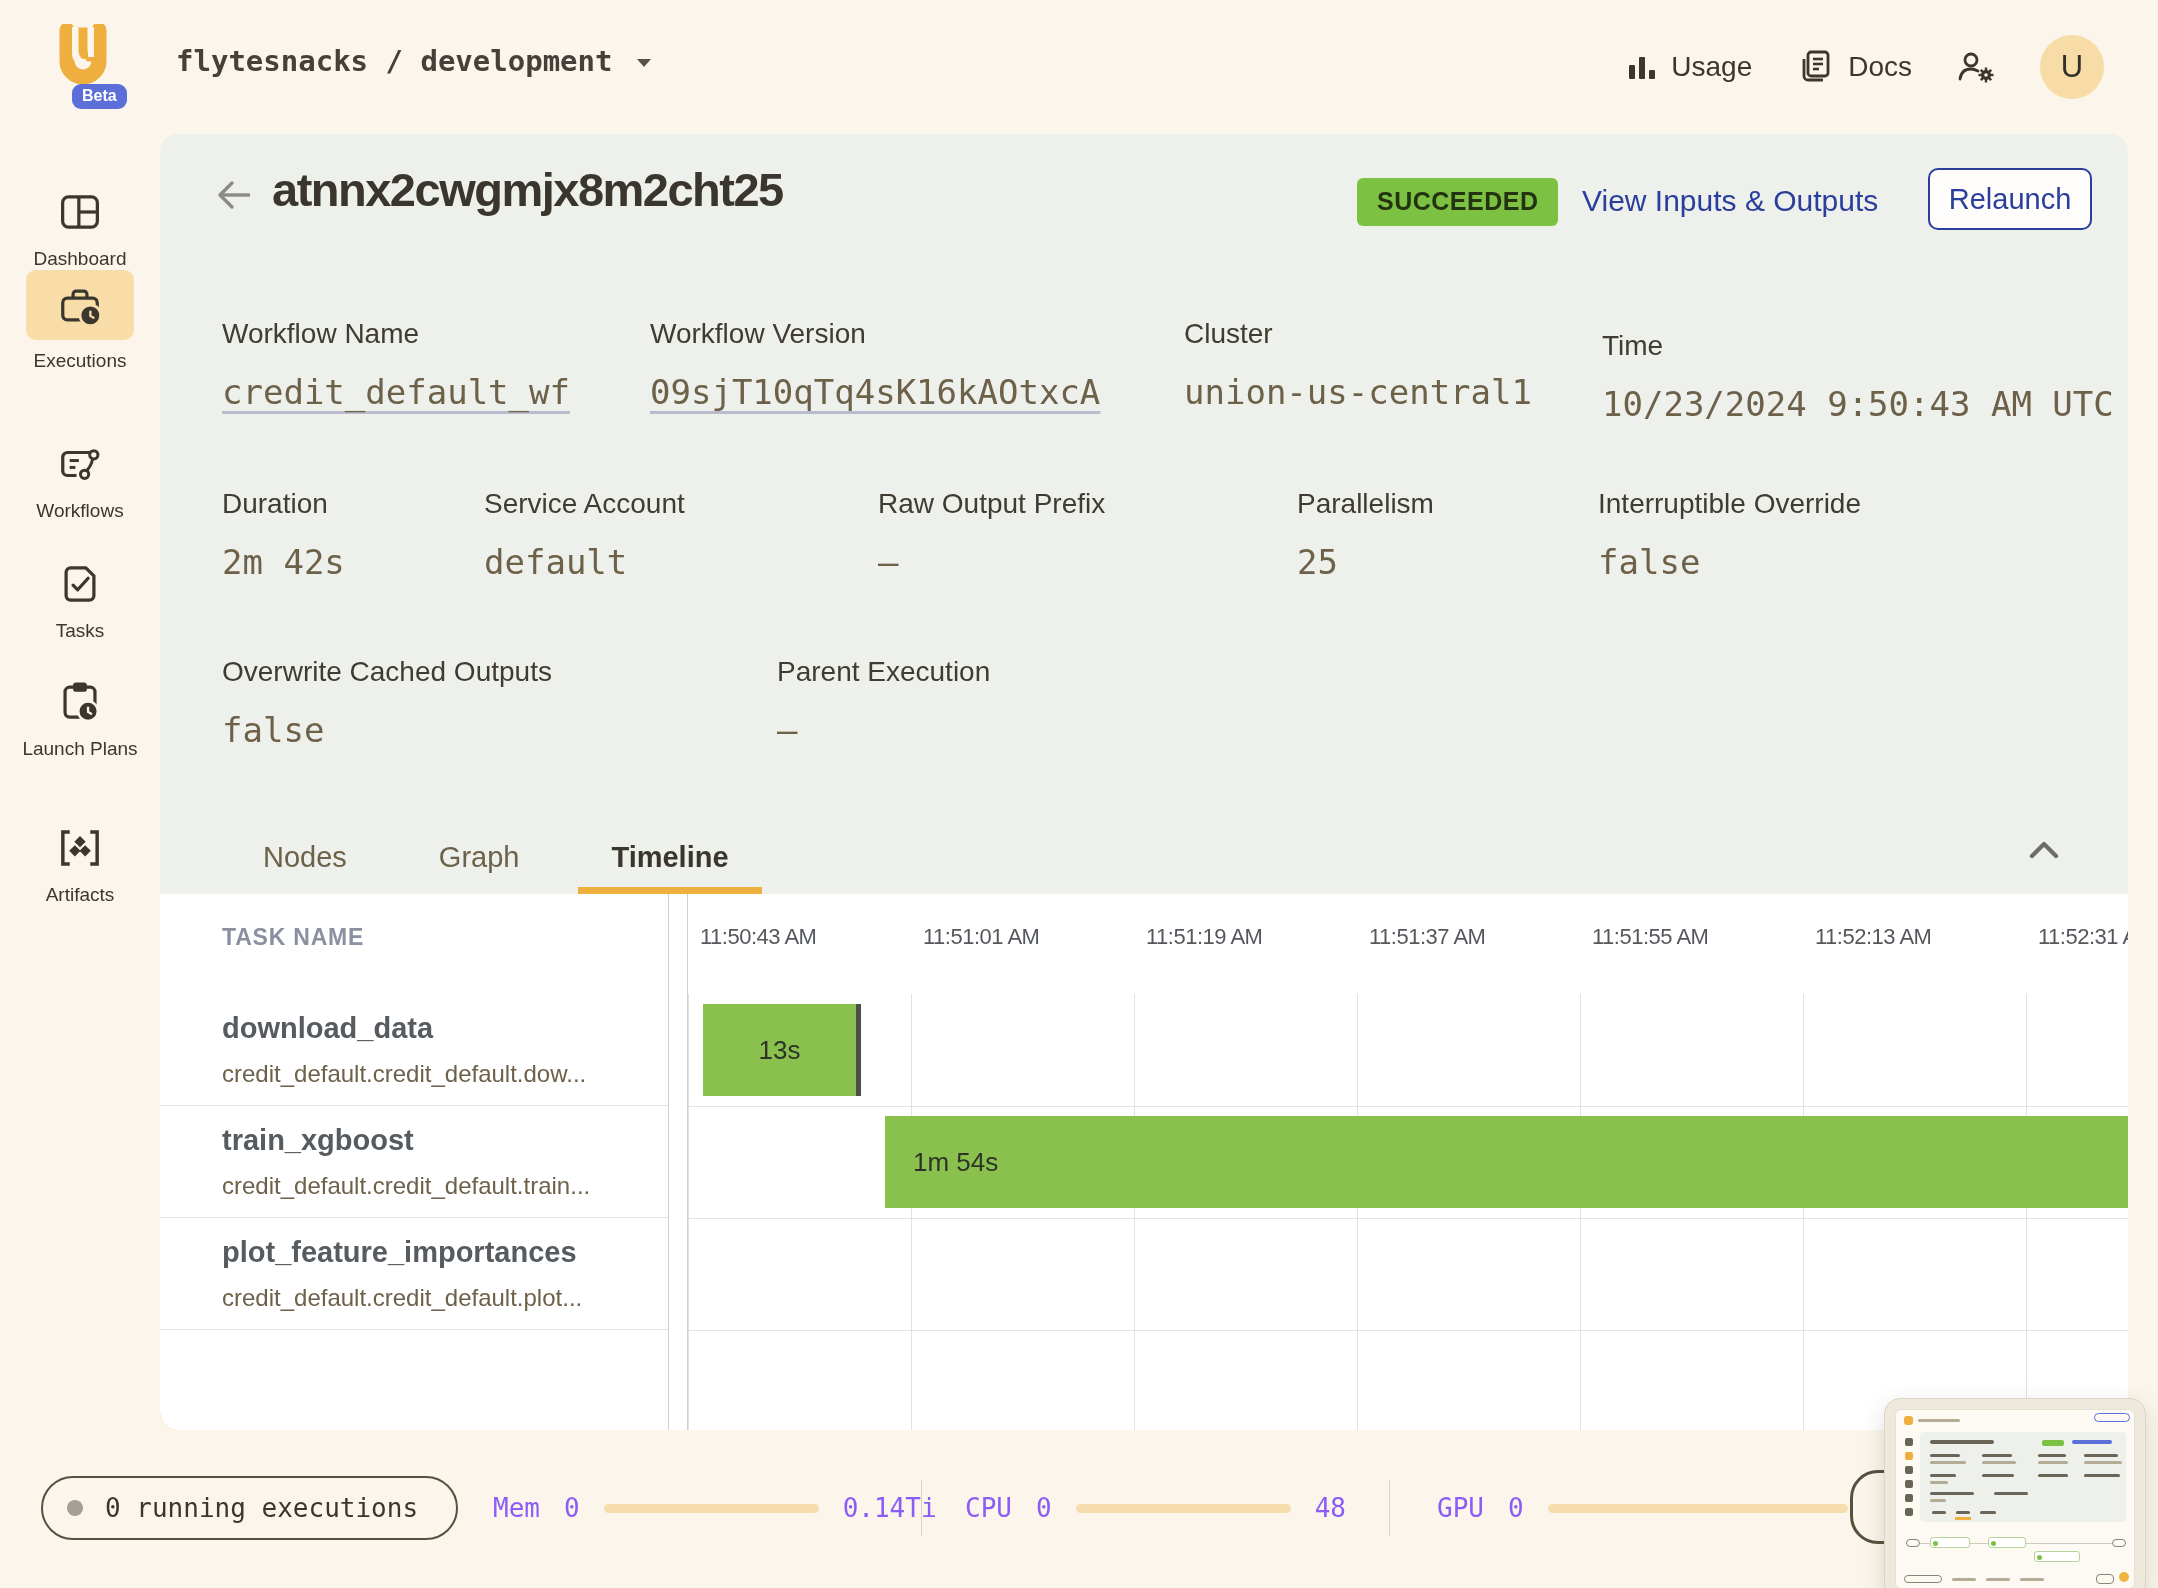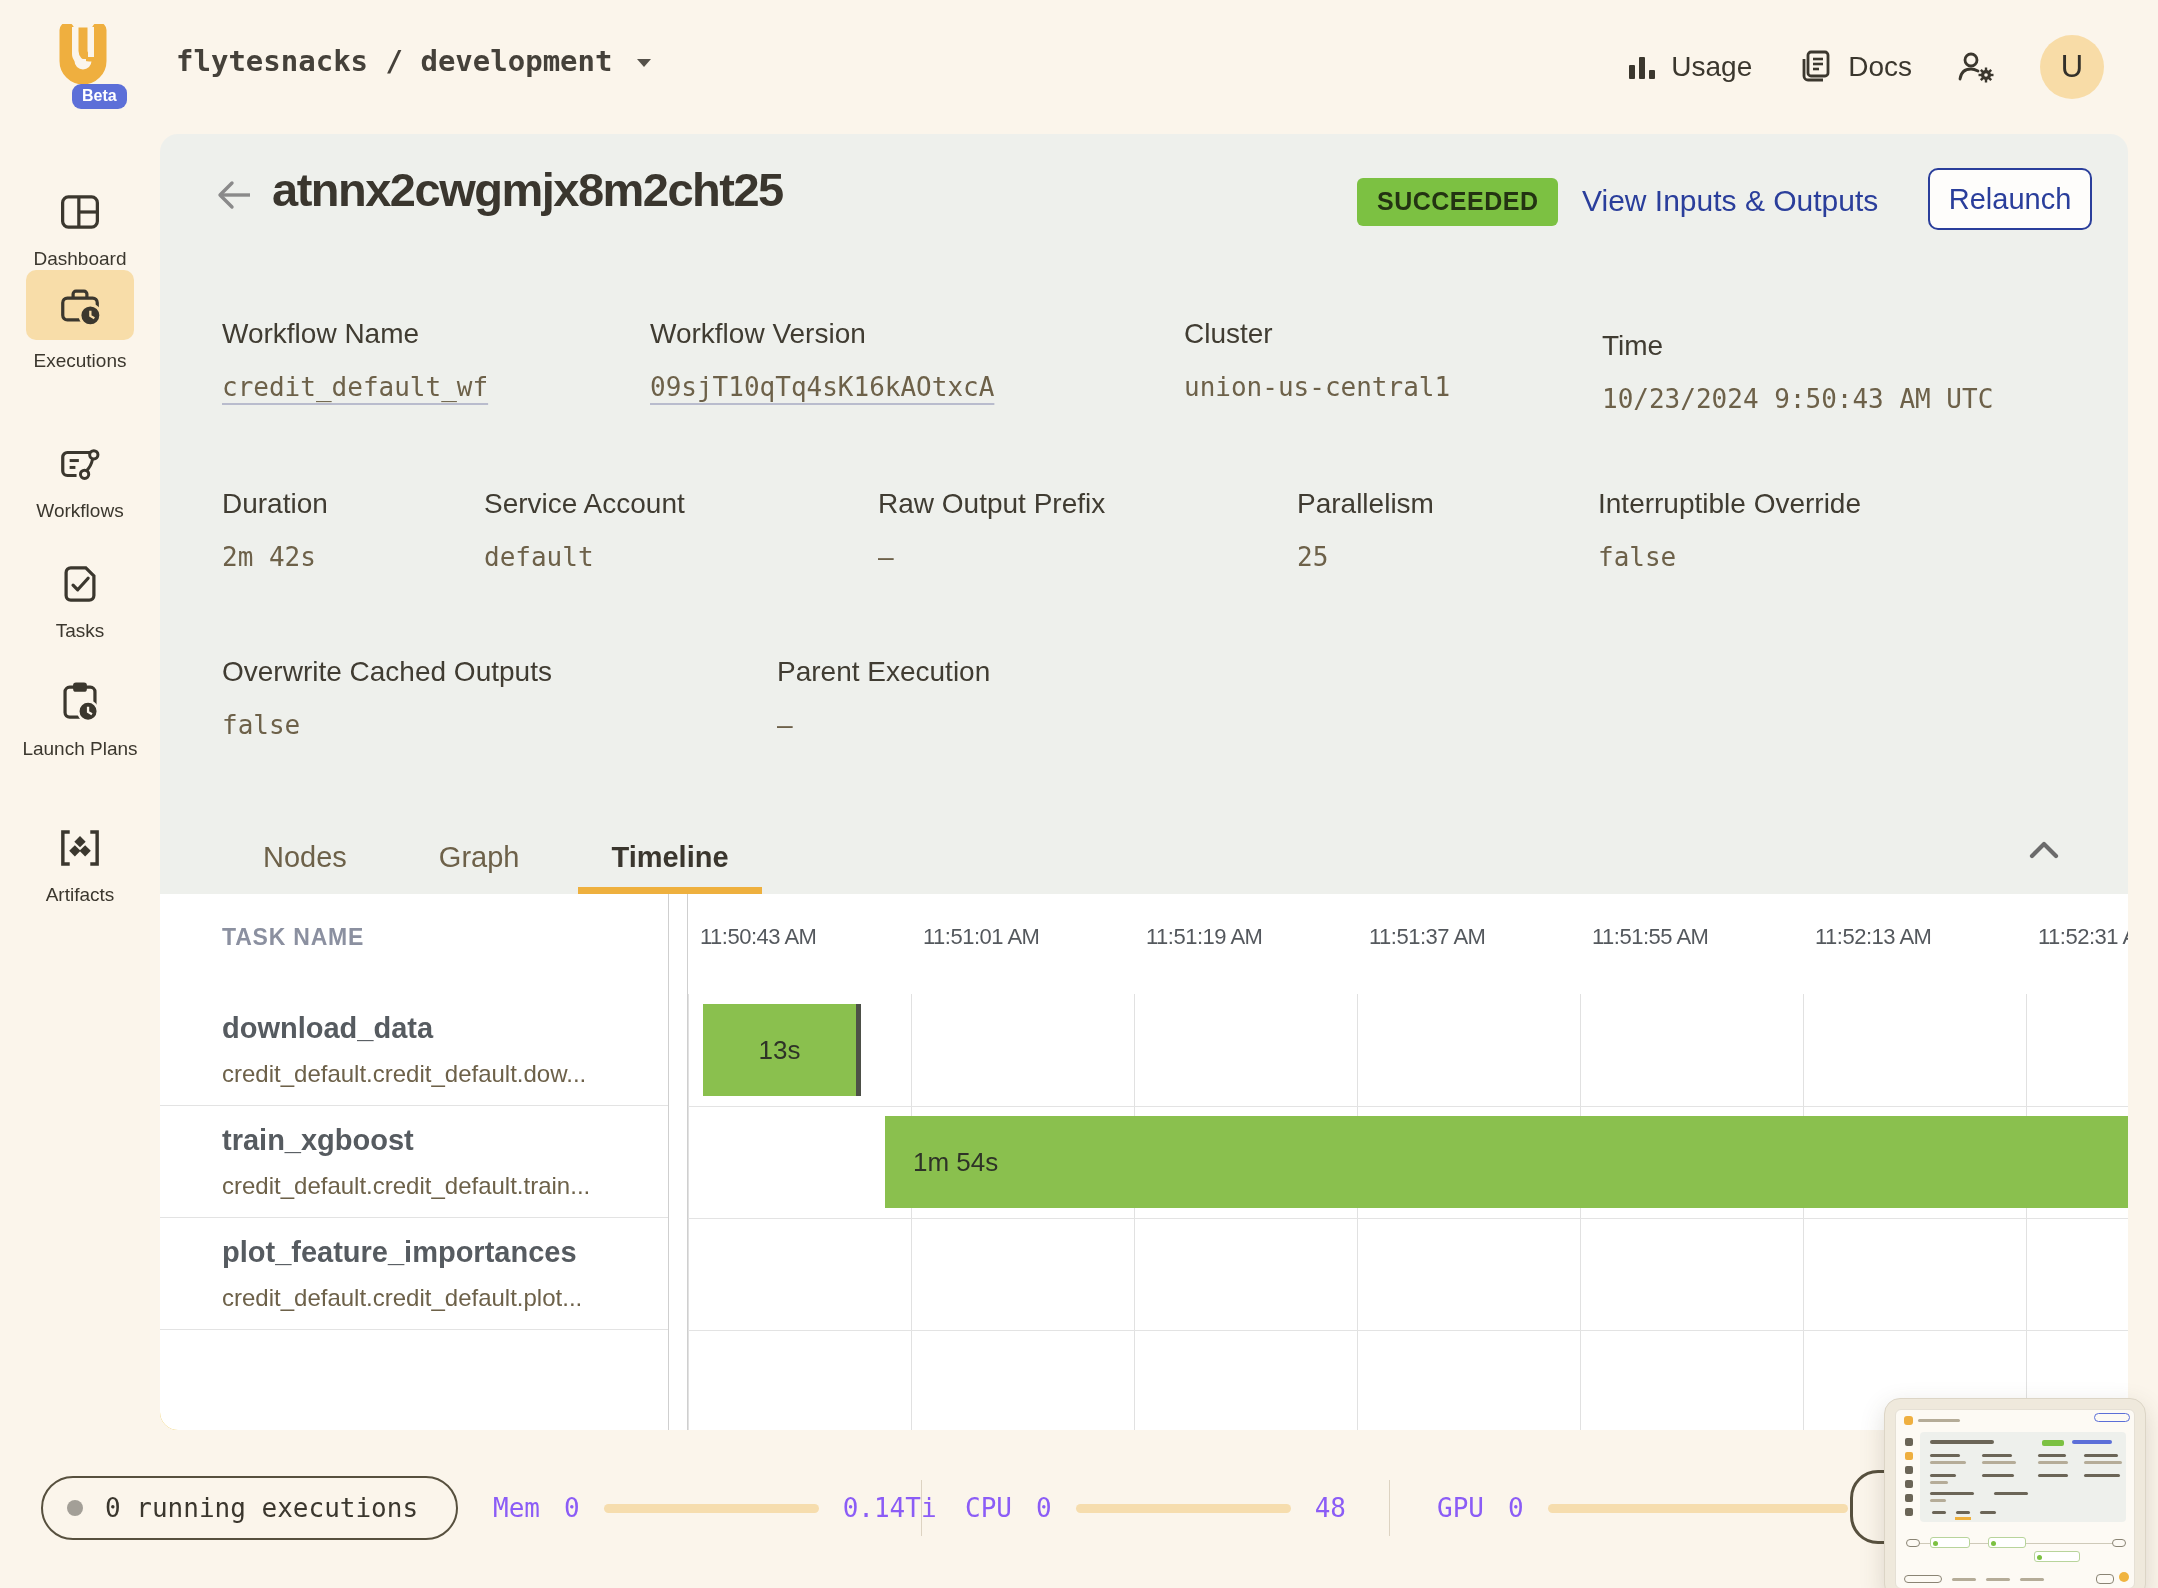--- a/index.html
+++ b/index.html
@@ -44,21 +44,21 @@
   .status-badge { position:absolute; left:1197px; top:44px; background:#7cc142; color:#233312;
     font-size:25px; font-weight:600; letter-spacing:0.5px; padding:9px 20px 10px; border-radius:6px; }
   .view-io { position:absolute; left:1422px; top:50px; font-size:30px; font-weight:500;
     color:#2a3e9b; cursor:pointer; }
   .relaunch-btn { position:absolute; left:1768px; top:34px; width:164px; height:62px;
     border:2px solid #2a3e9b; border-radius:10px; background:#fefdfb; color:#2a3e9b;
     font-size:29px; font-weight:500; display:flex; align-items:center; justify-content:center; cursor:pointer; }
 
   .m-cell { position:absolute; }
   .m-cell .lab { font-size:28px; font-weight:500; color:#403c32; margin-bottom:22px; }
-  .m-cell .val { font-family:"DejaVu Sans Mono", monospace; font-size:26px; color:#6d6149; }
+  .m-cell .val { font-family:"DejaVu Sans Mono", monospace; font-size:34px; color:#6d6149; }
   .m-cell .val.link { text-decoration:underline; text-decoration-color:#b9bccd;
     text-underline-offset:7px; cursor:pointer; }
 
   
   .tabs { position:absolute; left:0; top:686px; height:74px; display:flex; align-items:center;
     padding-left:103px; gap:92px; }
   .tab { font-size:29px; font-weight:500; color:#6d6149; position:relative; height:74px;
     display:flex; align-items:center; cursor:pointer; }
   .tab.active { color:#3a362e; font-weight:700; }
   .tab.active::after { content:""; position:absolute; left:-33px; right:-33px; bottom:0;

